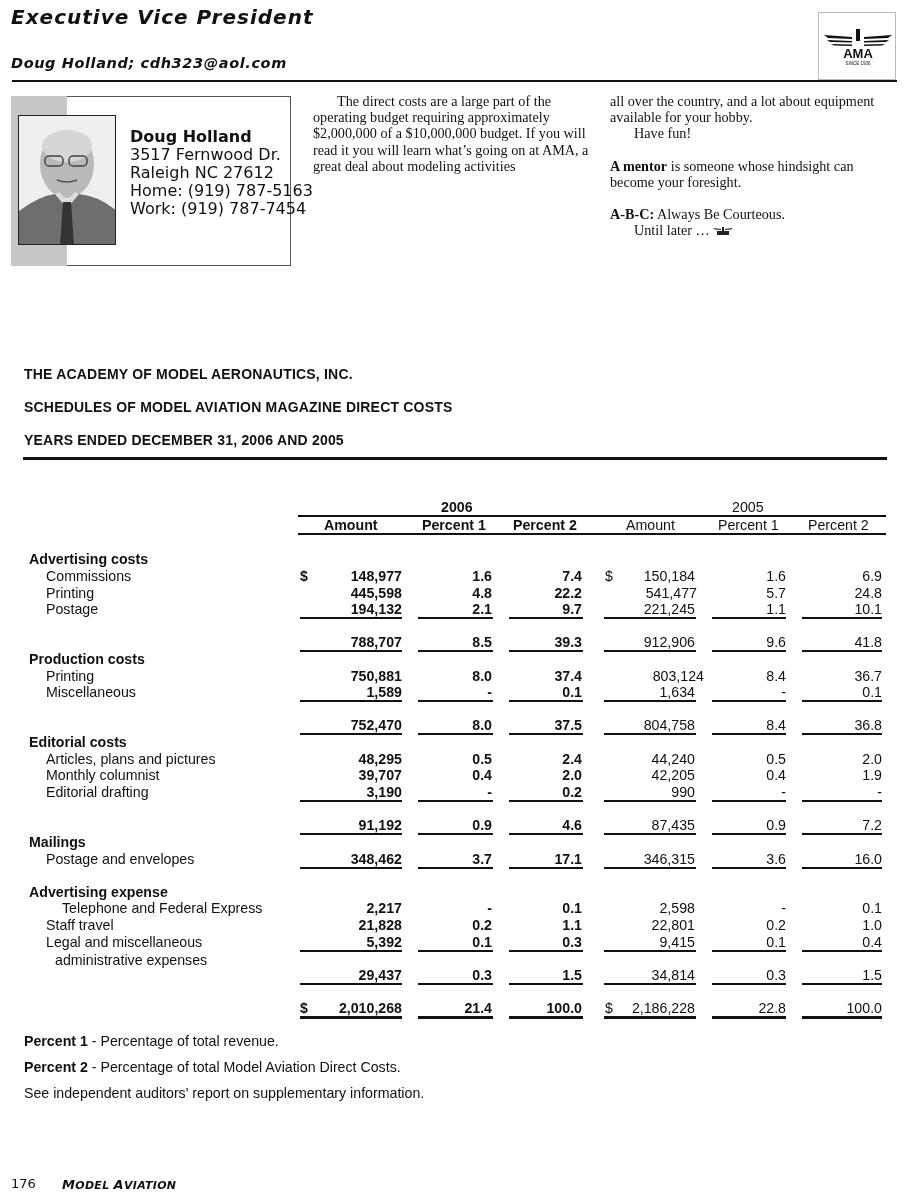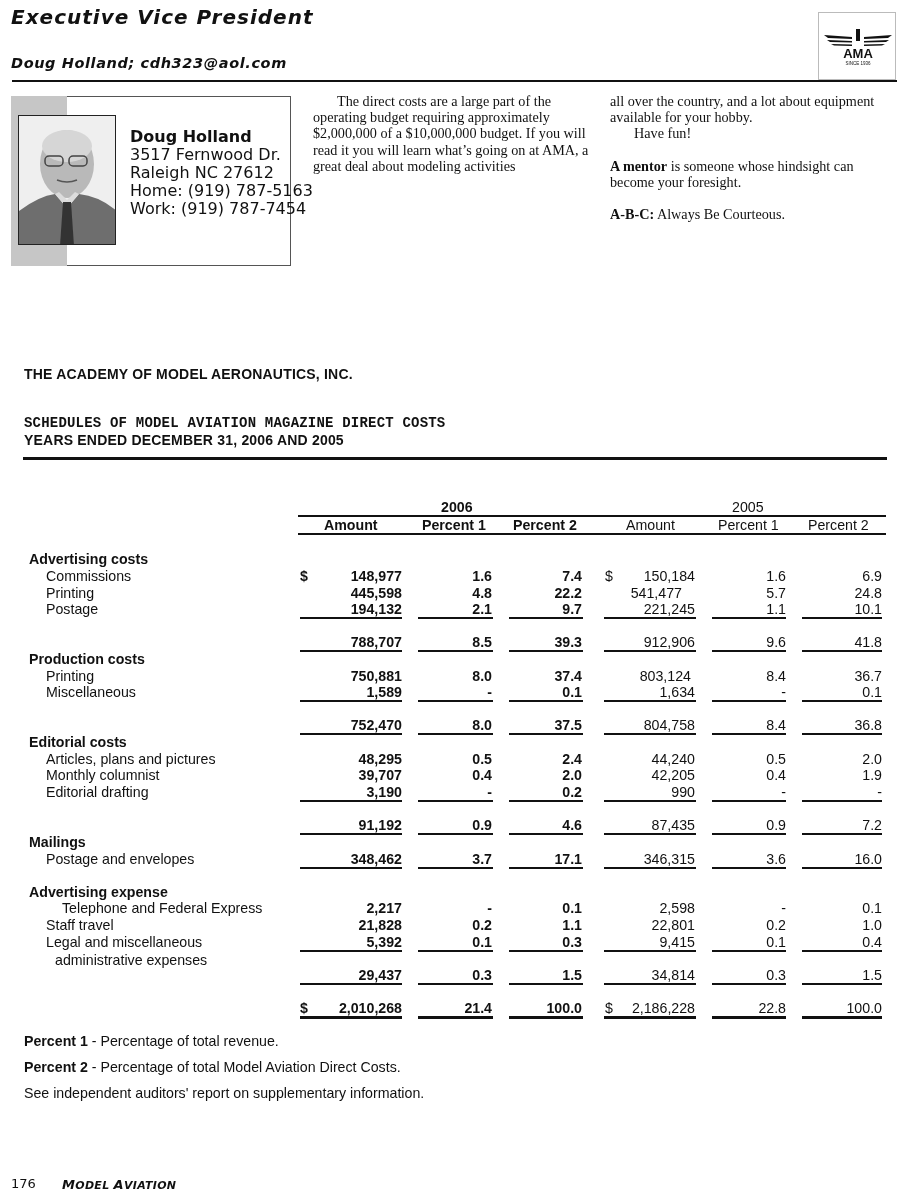--- a/index.html
+++ b/index.html
@@ -25,21 +25,21 @@
   .col { font-family: "Liberation Serif", serif; font-size: 14.2px; line-height: 16.2px; color: #111; }
   .col1 { left: 313px; top: 93px; width: 290px; }
   .col2 { left: 610px; top: 93px; width: 290px; }
   .col p { margin: 0; }
   .ind { text-indent: 24px; }
   .gap { height: 16px; }
 
   
   .rpt { left: 24px; font-weight: bold; font-size: 14px; letter-spacing: 0.2px; }
   .rpt1 { top: 366px; }
-  .rpt2 { top: 415px; font-family: Liberation Mono, monospace; }
+  .rpt2 { top: 399px; }
   .rpt3 { top: 432px; }
   .rpt-rule { left: 23px; top: 457px; width: 864px; height: 3px; background: #111; }
 
   
   .tbl { left: 0; top: 0; width: 916px; font-size: 14.2px; }
   .cell { position: absolute; white-space: nowrap; }
   .uline { position: absolute; height: 1.5px; background: #111; }
   .dline { position: absolute; height: 3px; background: #111; }
   .lbl-sec { left: 29px; font-weight: bold; }
   .lbl-item { left: 46px; }
@@ -100,20 +100,30 @@
 <div class="abs col col1">
   <p class="ind">The direct costs are a large part of the operating budget requiring approximately $2,000,000 of a $10,000,000 budget. If you will read it you will learn what’s going on at AMA, a great deal about modeling activities</p>
 </div>
 <div class="abs col col2">
   <p>all over the country, and a lot about equipment available for your hobby.</p>
   <p class="ind">Have fun!</p>
   <div class="gap"></div>
   <p><b>A mentor</b><span> is someone whose hindsight can become your foresight.</span></p>
   <div class="gap"></div>
   <p><b>A-B-C:</b><span> Always Be Courteous.</span></p>
+  <p class="ind"><span>Until later …</span>
+    <svg width="20" height="9" viewBox="0 0 20 9" style="vertical-align:middle;">
+      <g fill="#222">
+          <path d="M0 1 L8 2 L8 3 L2 2.5 Z"></path>
+          <path d="M20 1 L12 2 L12 3 L18 2.5 Z"></path>
+          <rect x="9" y="0" width="2" height="4"></rect>
+          <rect x="4" y="4" width="12" height="4"></rect>
+        </g>
+    </svg>
+  </p>
 </div>
 
 <div class="abs rpt rpt1">THE ACADEMY OF MODEL AERONAUTICS, INC.</div>
 <div class="abs rpt rpt2">SCHEDULES OF MODEL AVIATION MAGAZINE DIRECT COSTS</div>
 <div class="abs rpt rpt3">YEARS ENDED DECEMBER 31, 2006 AND 2005</div>
 <div class="abs rpt-rule"></div>
 
 <div class="abs tbl">
 
   <div class="cell b" style="left:441px;top:499px;">2006</div>
@@ -136,21 +146,21 @@
   <div class="cell b r" style="right:334px;top:568px;">7.4</div>
   <div class="cell" style="left:605px;top:568px;">$</div>
   <div class="cell r" style="right:221px;top:568px;">150,184</div>
   <div class="cell r" style="right:130px;top:568px;">1.6</div>
   <div class="cell r" style="right:34px;top:568px;">6.9</div>
 
   <div class="cell lbl-item" style="top:585px;">Printing</div>
   <div class="cell b r" style="right:514px;top:585px;">445,598</div>
   <div class="cell b r" style="right:424px;top:585px;">4.8</div>
   <div class="cell b r" style="right:334px;top:585px;">22.2</div>
-  <div class="cell r" style="right:234px;top:585px;">541,477</div>
+  <div class="cell r" style="right:219px;top:585px;">541,477</div>
   <div class="cell r" style="right:130px;top:585px;">5.7</div>
   <div class="cell r" style="right:34px;top:585px;">24.8</div>
 
   <div class="cell lbl-item" style="top:601px;">Postage</div>
   <div class="cell b r" style="right:514px;top:601px;">194,132</div>
   <div class="cell b r" style="right:424px;top:601px;">2.1</div>
   <div class="cell b r" style="right:334px;top:601px;">9.7</div>
   <div class="cell r" style="right:221px;top:601px;">221,245</div>
   <div class="cell r" style="right:130px;top:601px;">1.1</div>
   <div class="cell r" style="right:34px;top:601px;">10.1</div>
@@ -173,21 +183,21 @@
   <div class="uline" style="left:604px;top:650px;width:92px;"></div>
   <div class="uline" style="left:712px;top:650px;width:74px;"></div>
   <div class="uline" style="left:802px;top:650px;width:80px;"></div>
 
   <div class="cell b lbl-sec" style="top:651px;">Production costs</div>
 
   <div class="cell lbl-item" style="top:668px;">Printing</div>
   <div class="cell b r" style="right:514px;top:668px;">750,881</div>
   <div class="cell b r" style="right:424px;top:668px;">8.0</div>
   <div class="cell b r" style="right:334px;top:668px;">37.4</div>
-  <div class="cell r" style="right:225px;top:668px;text-align:right;">803,124</div>
+  <div class="cell r" style="right:212px;top:668px;text-align:right;">803,124</div>
   <div class="cell r" style="right:130px;top:668px;">8.4</div>
   <div class="cell r" style="right:34px;top:668px;">36.7</div>
 
   <div class="cell lbl-item" style="top:684px;">Miscellaneous</div>
   <div class="cell b r" style="right:514px;top:684px;">1,589</div>
   <div class="cell b r" style="right:424px;top:684px;">-</div>
   <div class="cell b r" style="right:334px;top:684px;">0.1</div>
   <div class="cell r" style="right:221px;top:684px;">1,634</div>
   <div class="cell r" style="right:130px;top:684px;">-</div>
   <div class="cell r" style="right:34px;top:684px;">0.1</div>

